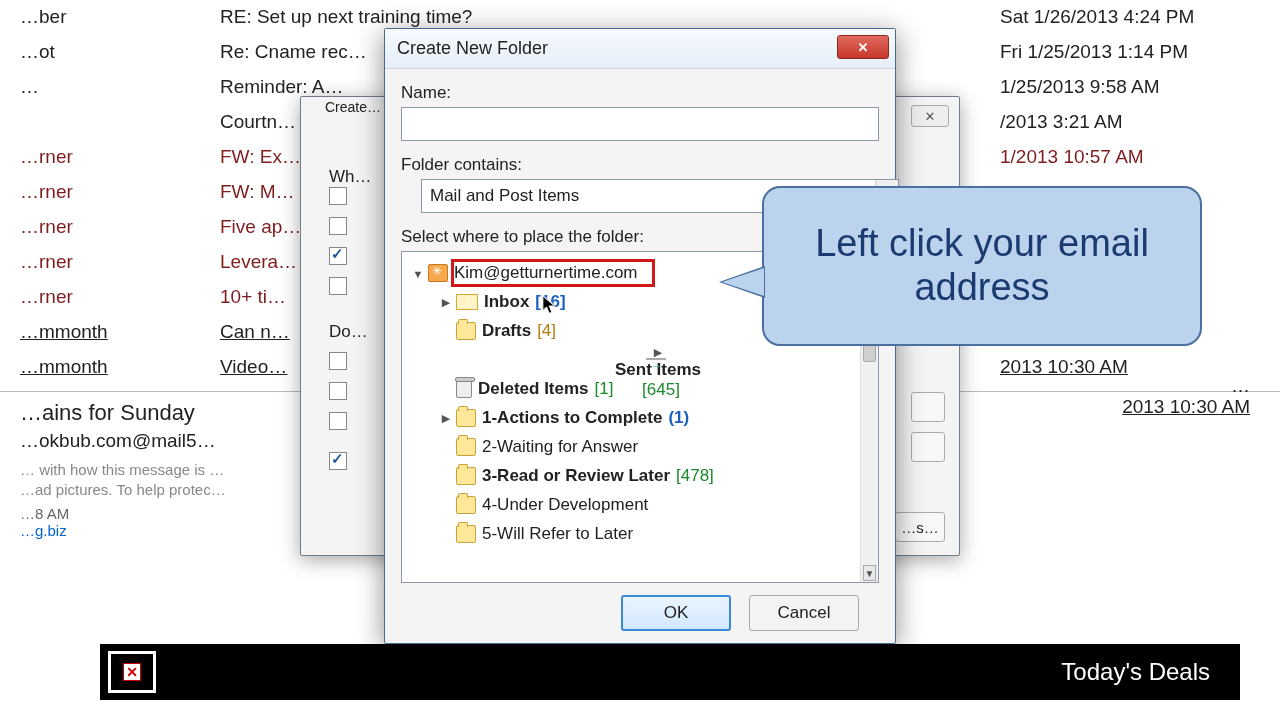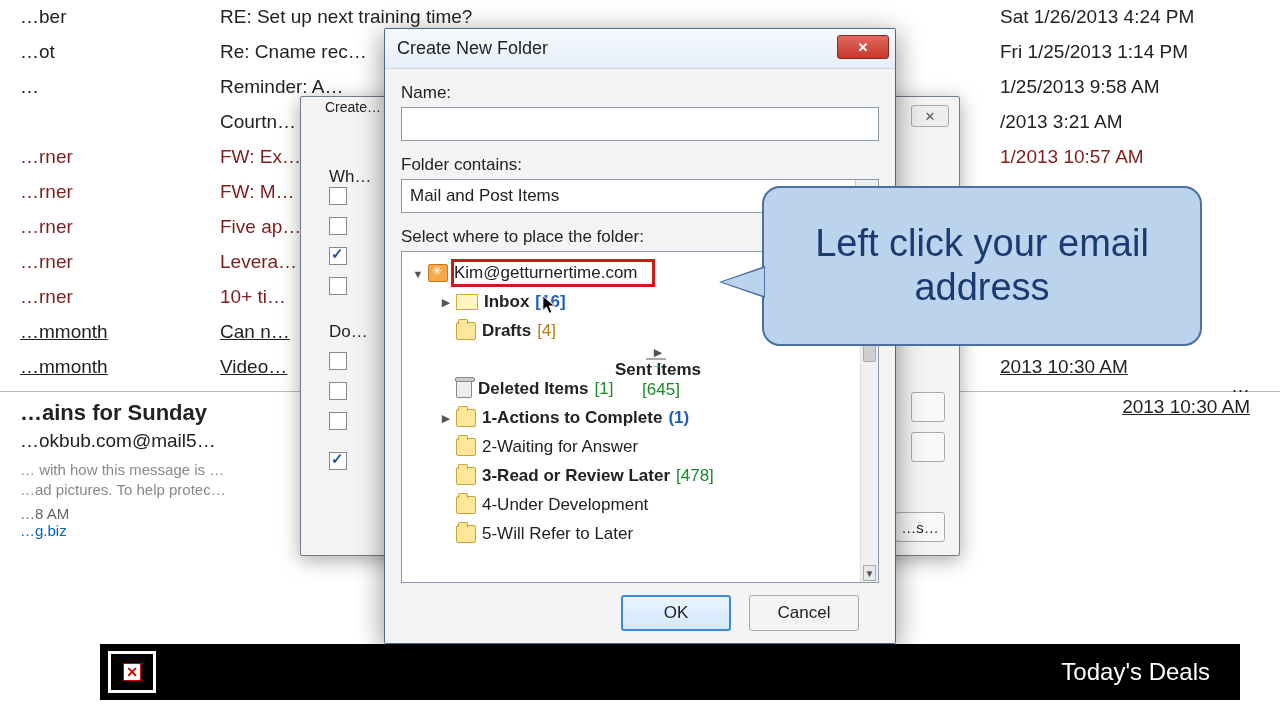--- a/index.html
+++ b/index.html
@@ -21,21 +21,21 @@
     padding: 6px 0;
     font-size: 19px;
     justify-content: center;
   }
   .bg-col-from { width: 200px; padding-left: 20px; overflow:hidden; white-space:nowrap;}
   .bg-col-subj { flex: 1; padding-left: 20px; overflow:hidden; white-space:nowrap;}
   .bg-col-date { width: 290px; text-align: left; padding-left: 10px; overflow:hidden; white-space:nowrap;}
   .red { color: #7f1d1d; }
   .under { text-decoration: underline; }
   .preview-divider { border-top: 1px solid #bbb; margin: 6px 0 0 0; }
-  .preview-subject { font-weight: bold; font-size: 22px; padding: 8px 0 4px 20px;}
+  .preview-subject { font-weight: normal; font-size: 22px; padding: 8px 0 4px 20px;}
   .preview-from { padding: 0 0 0 20px; font-size: 19px;}
   .preview-note { color: #888; font-size: 15px; padding: 8px 0 0 20px; max-width: 300px; line-height:1.3;}
   .preview-meta { color: #666; font-size: 15px; padding: 6px 0 0 20px;}
   .preview-link { color: #0066cc; font-size:15px; padding: 0 0 0 20px;}
   
   .black-banner {
     position: absolute;
     left: 100px; right: 40px; bottom: 20px;
     background: #000;
     height: 56px;
@@ -118,20 +118,21 @@
     padding:0 6px;
     font-size:16px;
   }
   .combo {
     position:relative;
     width:100%; height:34px;
     background:#fff; border:1px solid #8a98aa;
     margin-bottom:14px;
     display:flex; align-items:center; padding:0 8px;
     font-size:17px;
+    margin-left:20px;
   }
   .combo::after {
     content:""; position:absolute; right:0; top:0; bottom:0; width:22px;
     background:#eee; border-left:1px solid #ccc;
   }
   .tree-box {
     flex:1;
     background:#fff; border:1px solid #8a98aa;
     position:relative;
     overflow:hidden;

